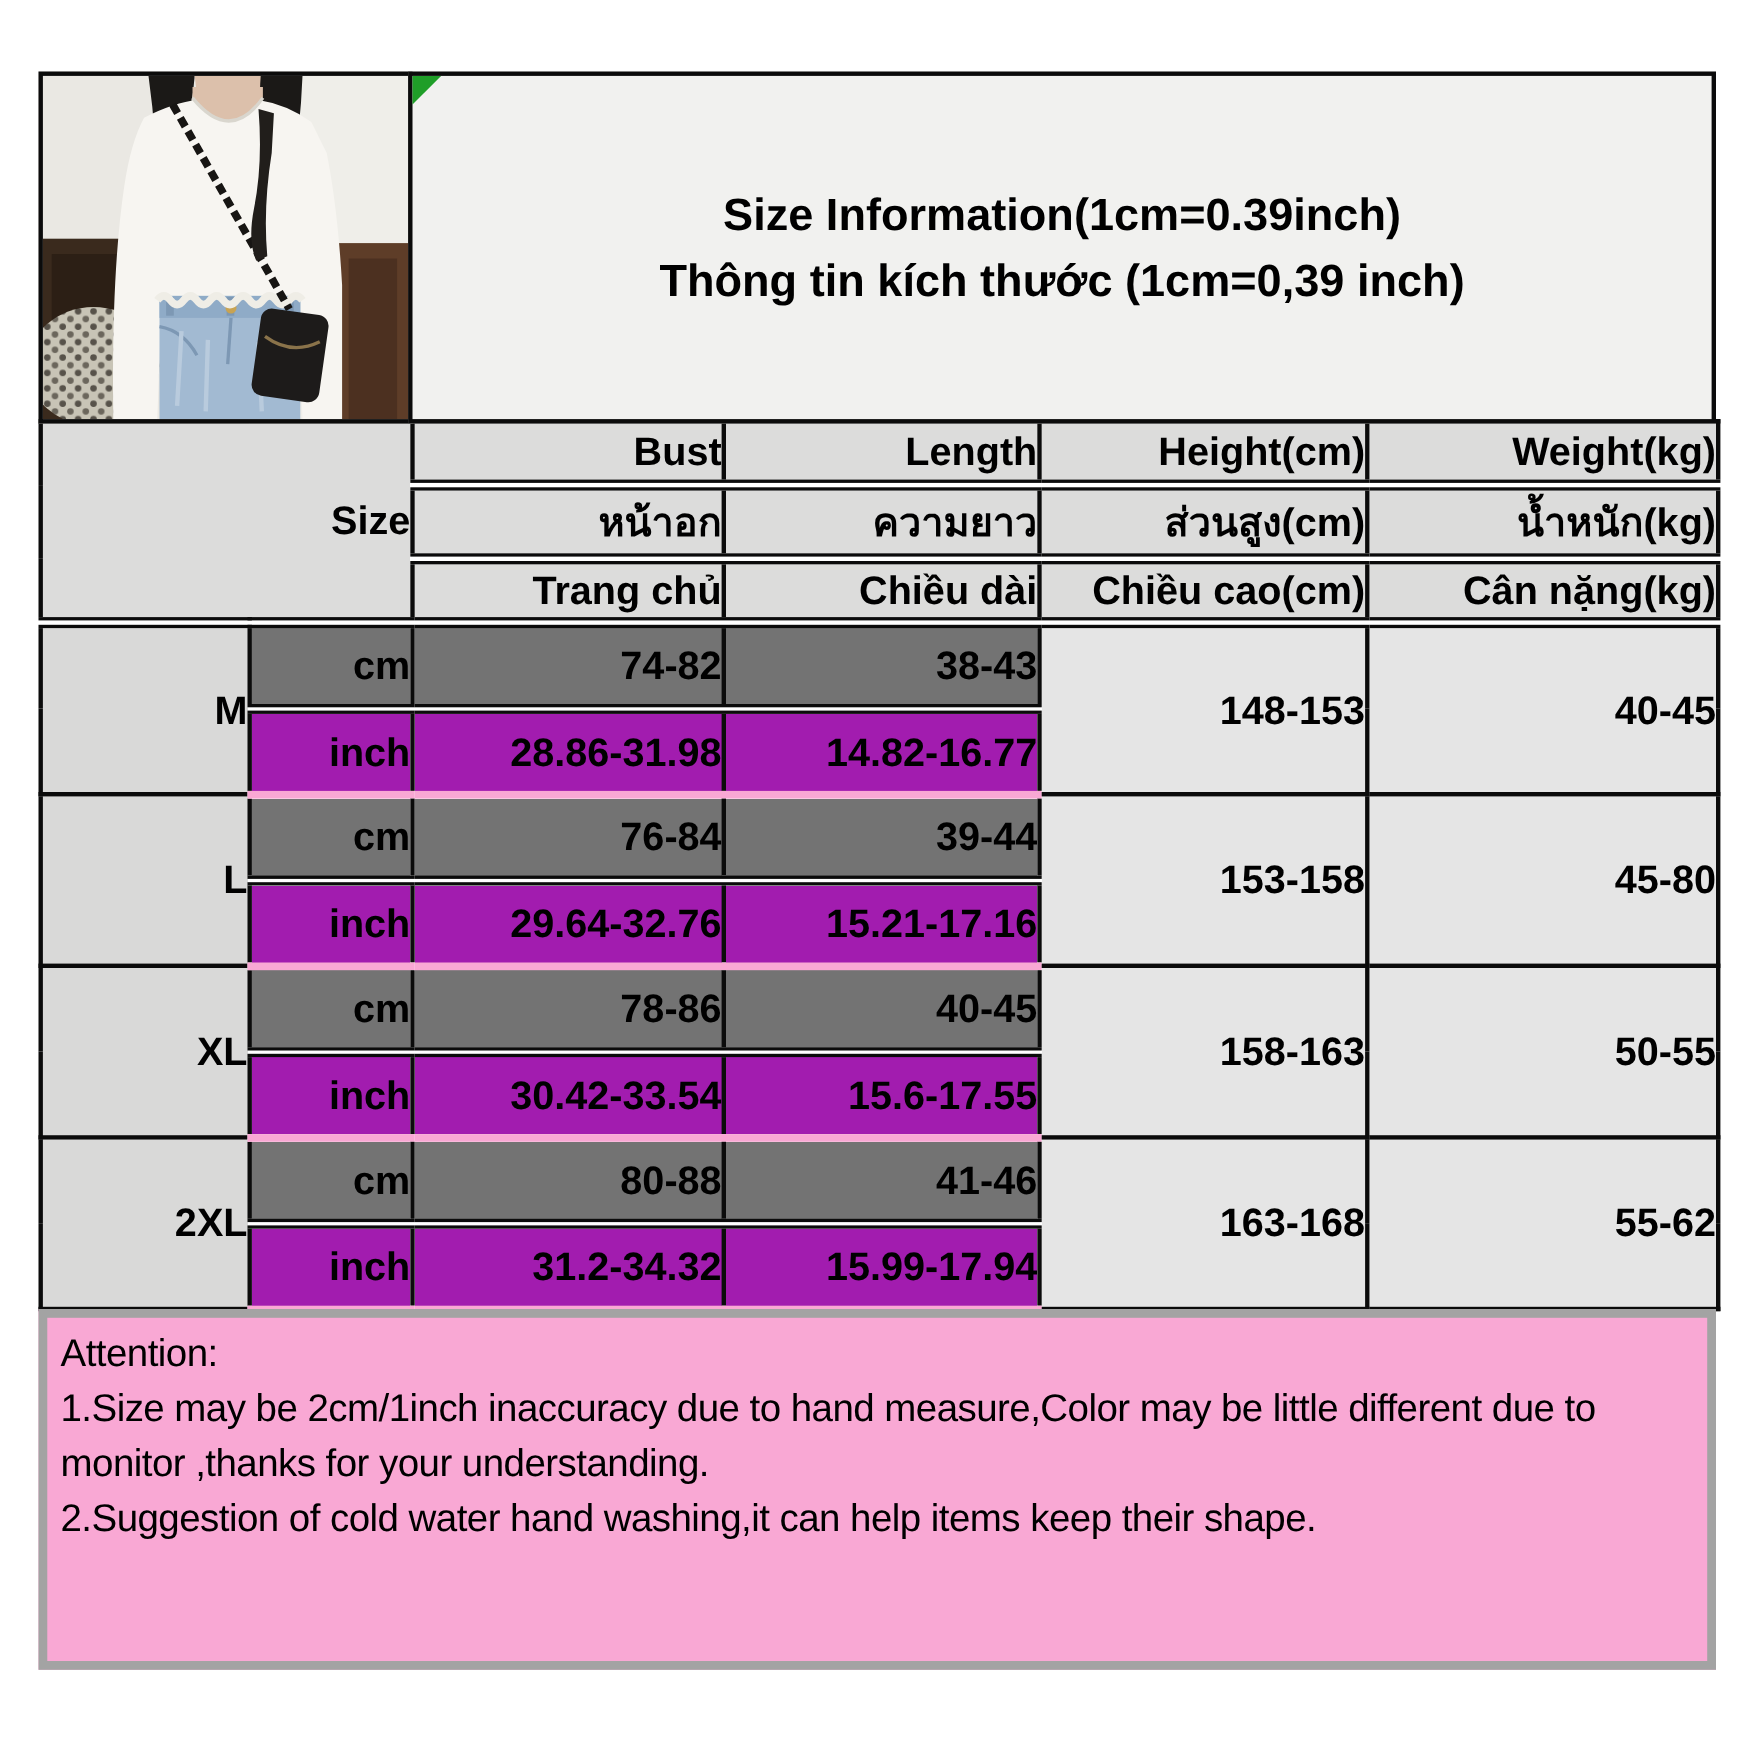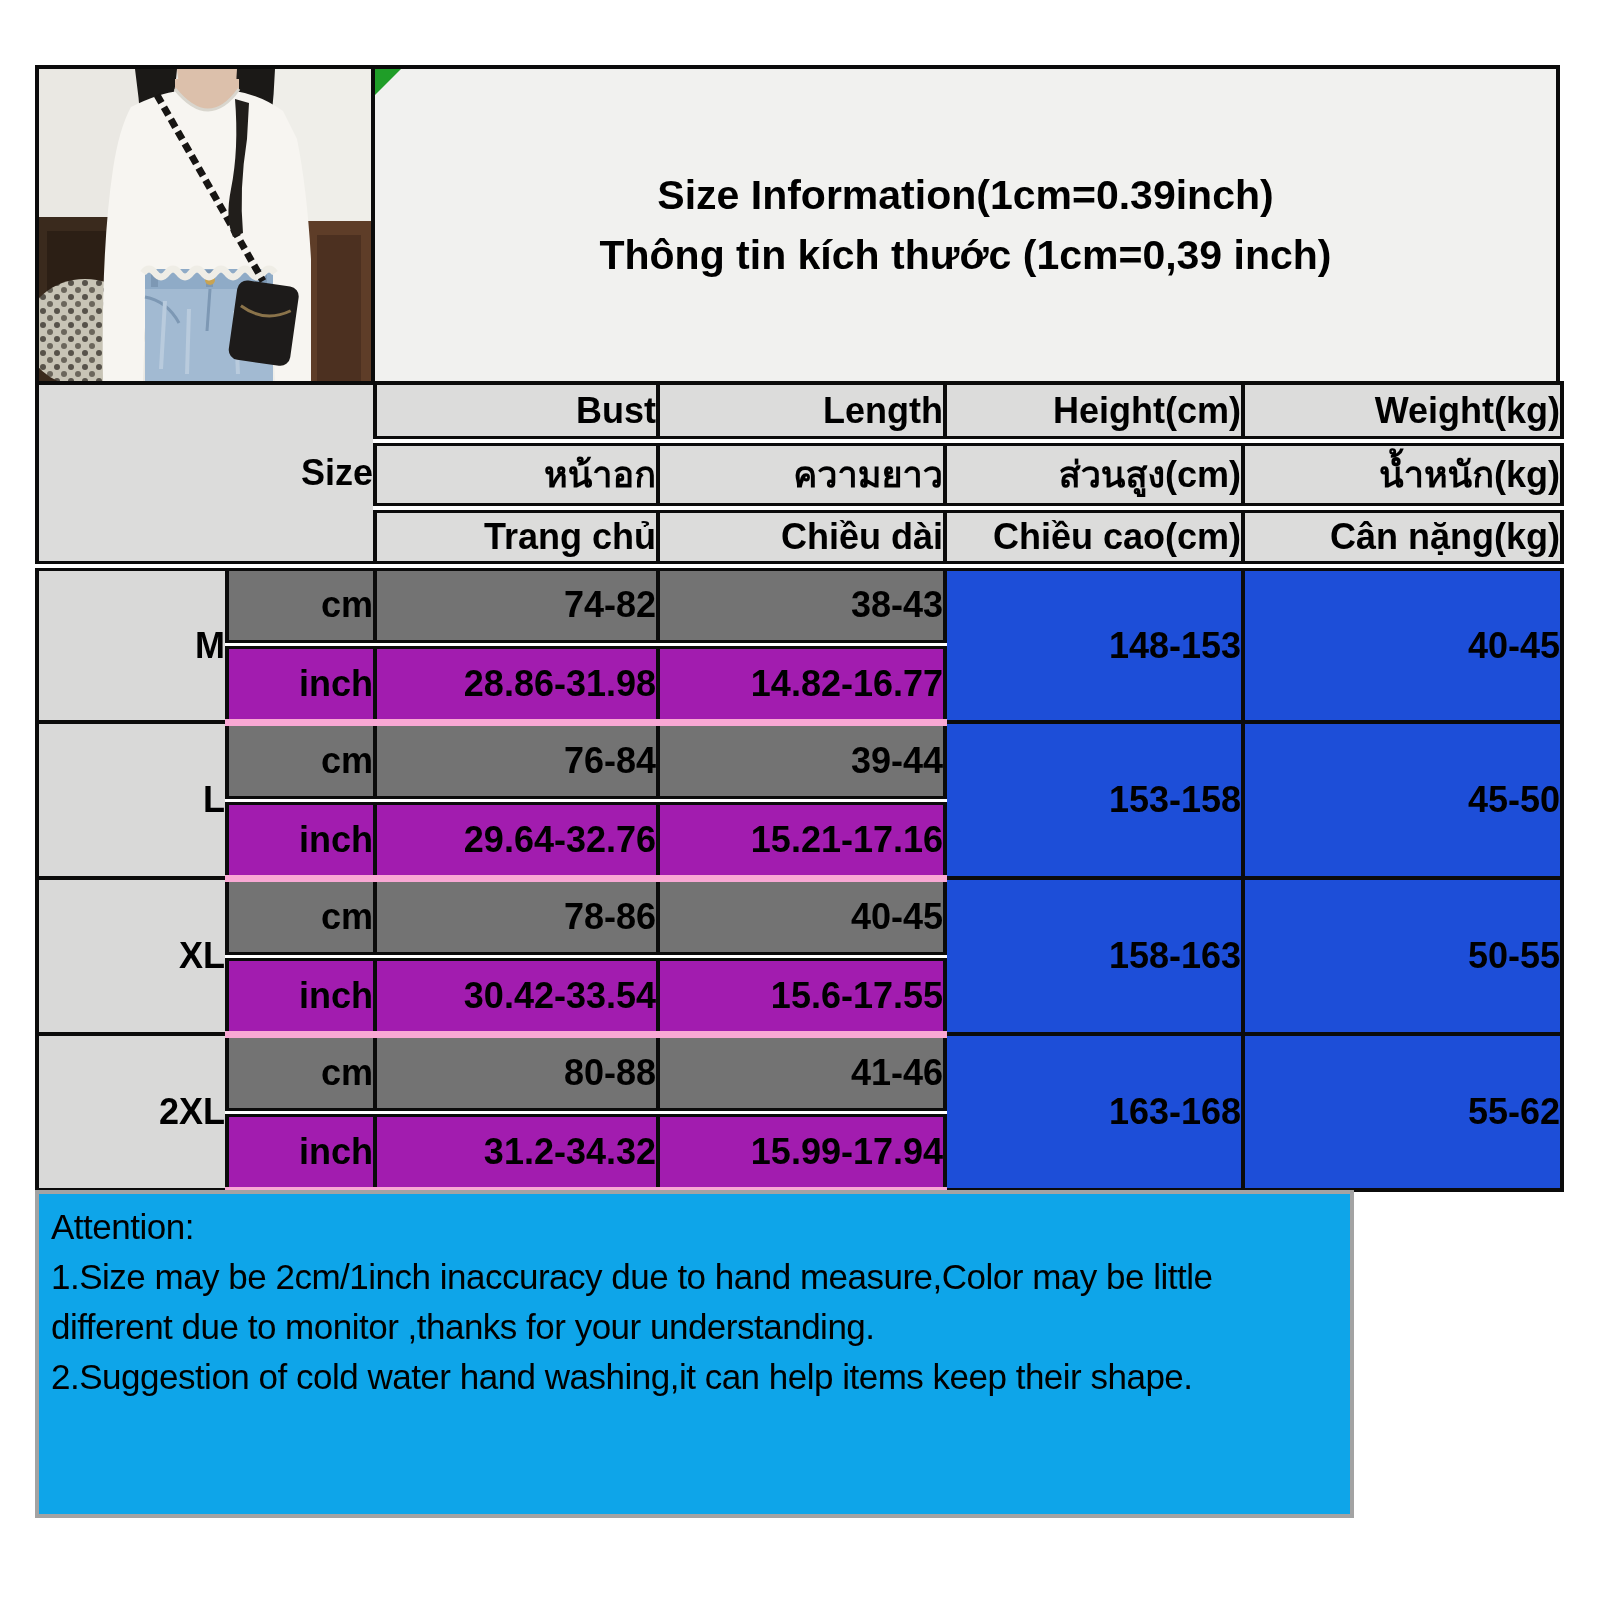--- a/index.html
+++ b/index.html
@@ -35,28 +35,28 @@
   table.size-table td{
     border:4px solid #0b0b0b;text-align:right;vertical-align:middle;
     font-weight:bold;font-size:36px;padding:0;overflow:hidden;
   }
   tr.hrow{height:58px;}
   tr.hrow td{background:#dcdcdb;border-bottom:10px double #0b0b0b;}
   td.size-head{background:#d9d9d8;font-size:45px;}
   tr.drow{height:78px;}
   td.size-cell{background:#d9d9d8;font-size:42px;border-bottom:7px solid #0b0b0b;}
   tr.cm-row td.sub{background:#737373;border-bottom:9px double #0b0b0b;}
-  td.merged{background:#1d4ed8;border-bottom:7px solid #0b0b0b;}
+  td.merged{background:#e5e5e5;border-bottom:7px solid #0b0b0b;}
   tr.inch-row td{background:#a21caf;border-bottom:7px solid #f9a8d4;}
   td.unit{font-size:34px;}
 
   
   .attention-box{
-    box-sizing:border-box;width:1319px;height:328px;margin-top:-4px;
-    border:4px solid #a3a3a3;background:#0ea5e9;padding:8px 12px;
+    box-sizing:border-box;width:1525px;height:328px;margin-top:-4px;
+    border:8px solid #a3a3a3;background:#f9a8d4;padding:8px 12px;
   }
   .attention-box .att-line{
     font-size:35px;line-height:50px;font-weight:normal;letter-spacing:-0.5px;
   }
 </style>
 </head>
 <body>
 
 <div class="page">
 
@@ -166,21 +166,21 @@
         <td>28.86-31.98</td>
         <td>14.82-16.77</td>
       </tr>
 
       <tr class="drow cm-row">
         <td class="size-cell" rowspan="2">L</td>
         <td class="unit sub">cm</td>
         <td class="sub">76-84</td>
         <td class="sub">39-44</td>
         <td class="merged" rowspan="2">153-158</td>
-        <td class="merged" rowspan="2">45-50</td>
+        <td class="merged" rowspan="2">45-80</td>
       </tr>
       <tr class="drow inch-row">
         <td class="unit">inch</td>
         <td>29.64-32.76</td>
         <td>15.21-17.16</td>
       </tr>
 
       <tr class="drow cm-row">
         <td class="size-cell" rowspan="2">XL</td>
         <td class="unit sub">cm</td>

